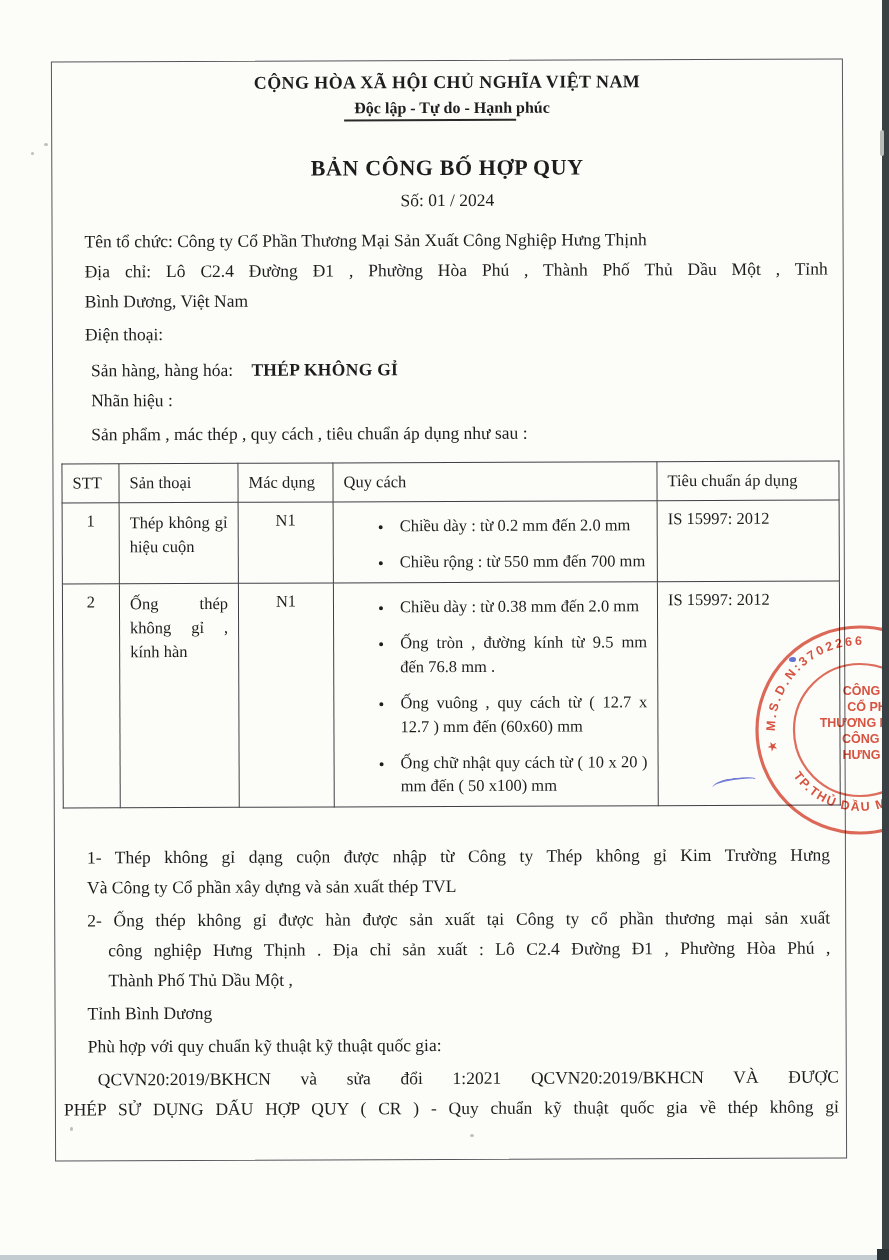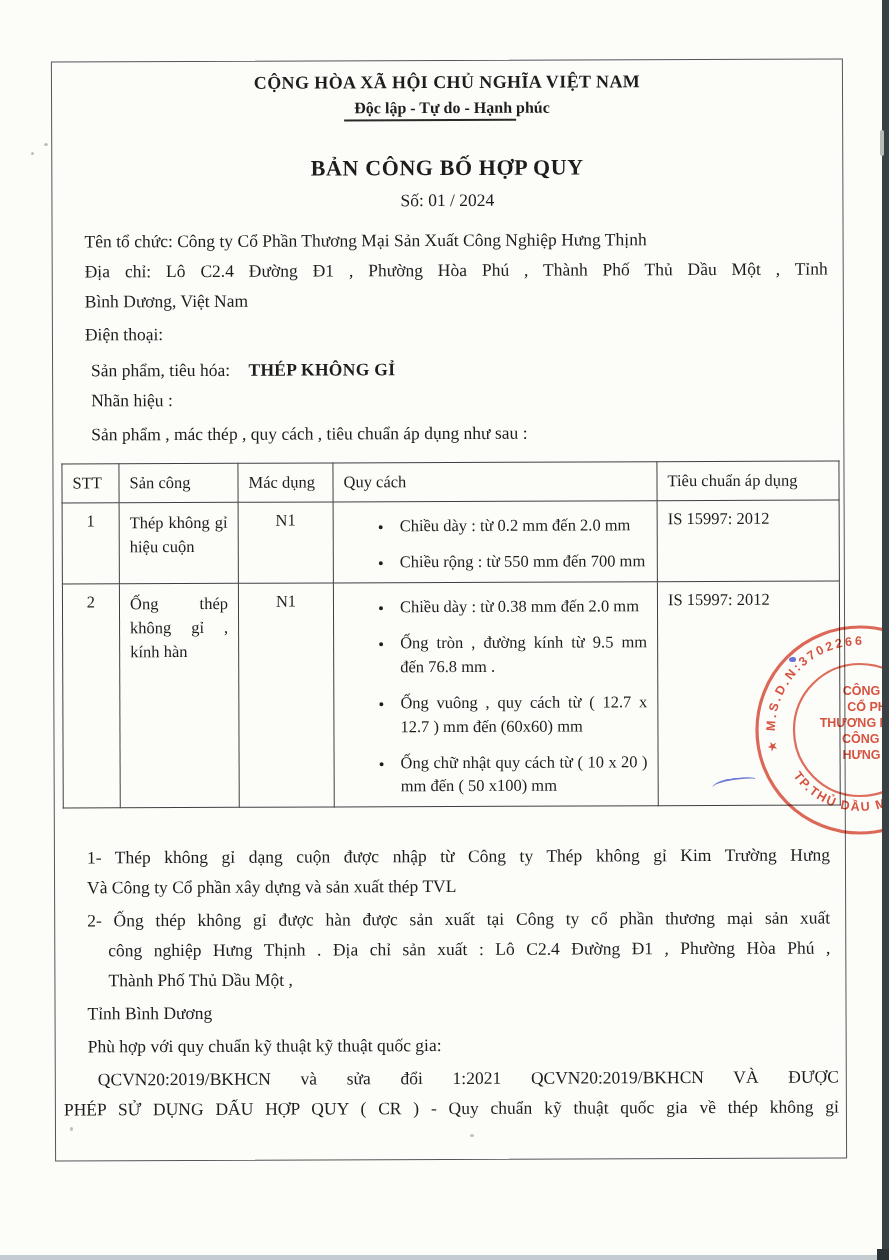--- a/index.html
+++ b/index.html
@@ -112,37 +112,37 @@
       </div>
     </div>
 
     <div class="doc-title">BẢN CÔNG BỐ HỢP QUY</div>
     <div class="doc-number">Số: 01 / 2024</div>
 
     <div class="body-text">
       <p>Tên tổ chức: Công ty Cổ Phần Thương Mại Sản Xuất Công Nghiệp Hưng Thịnh</p>
       <p><span class="jl">Địa chỉ: Lô C2.4 Đường Đ1 , Phường Hòa Phú , Thành Phố Thủ Dầu Một , Tỉnh</span><span>Bình Dương, Việt Nam</span></p>
       <p class="p-phone">Điện thoại:</p>
-      <p class="p-product"><span>Sản phẩm, tiêu hóa:</span> <span class="bold">THÉP KHÔNG GỈ</span></p>
+      <p class="p-product"><span>Sản hàng, hàng hóa:</span> <span class="bold">THÉP KHÔNG GỈ</span></p>
       <p class="p-brand">Nhãn hiệu :</p>
       <p class="p-intro">Sản phẩm , mác thép , quy cách , tiêu chuẩn áp dụng như sau :</p>
     </div>
 
     <table class="spec">
       <colgroup>
         <col class="col-stt">
           <col class="col-sp">
           <col class="col-mt">
           <col class="col-qc">
           <col class="col-tc">
       </colgroup>
       <thead>
         <tr>
           <th class="c-center">STT</th>
-          <th>Sản công</th>
+          <th>Sản thoại</th>
           <th>Mác dụng</th>
           <th>Quy cách</th>
           <th>Tiêu chuẩn áp dụng</th>
         </tr>
       </thead>
       <tbody>
         <tr>
           <td class="cell-stt">1</td>
           <td class="cell-sp">Thép không gỉ hiệu cuộn</td>
           <td class="cell-mt">N1</td>

